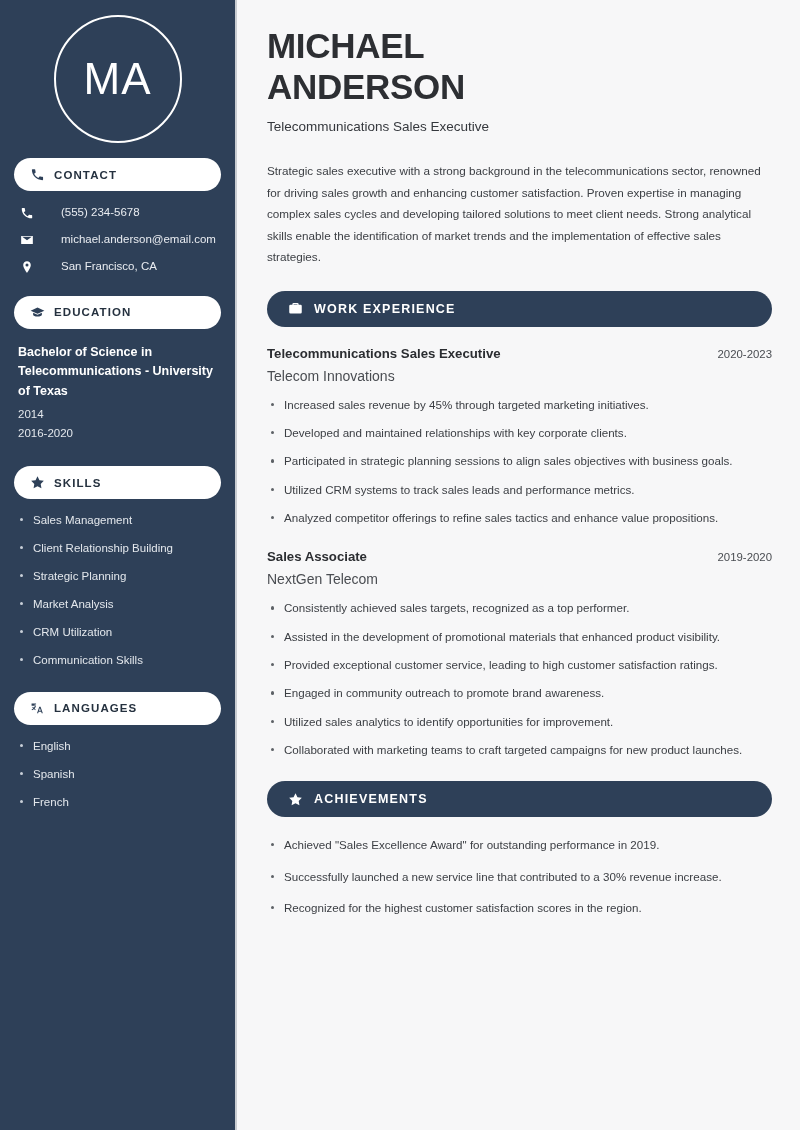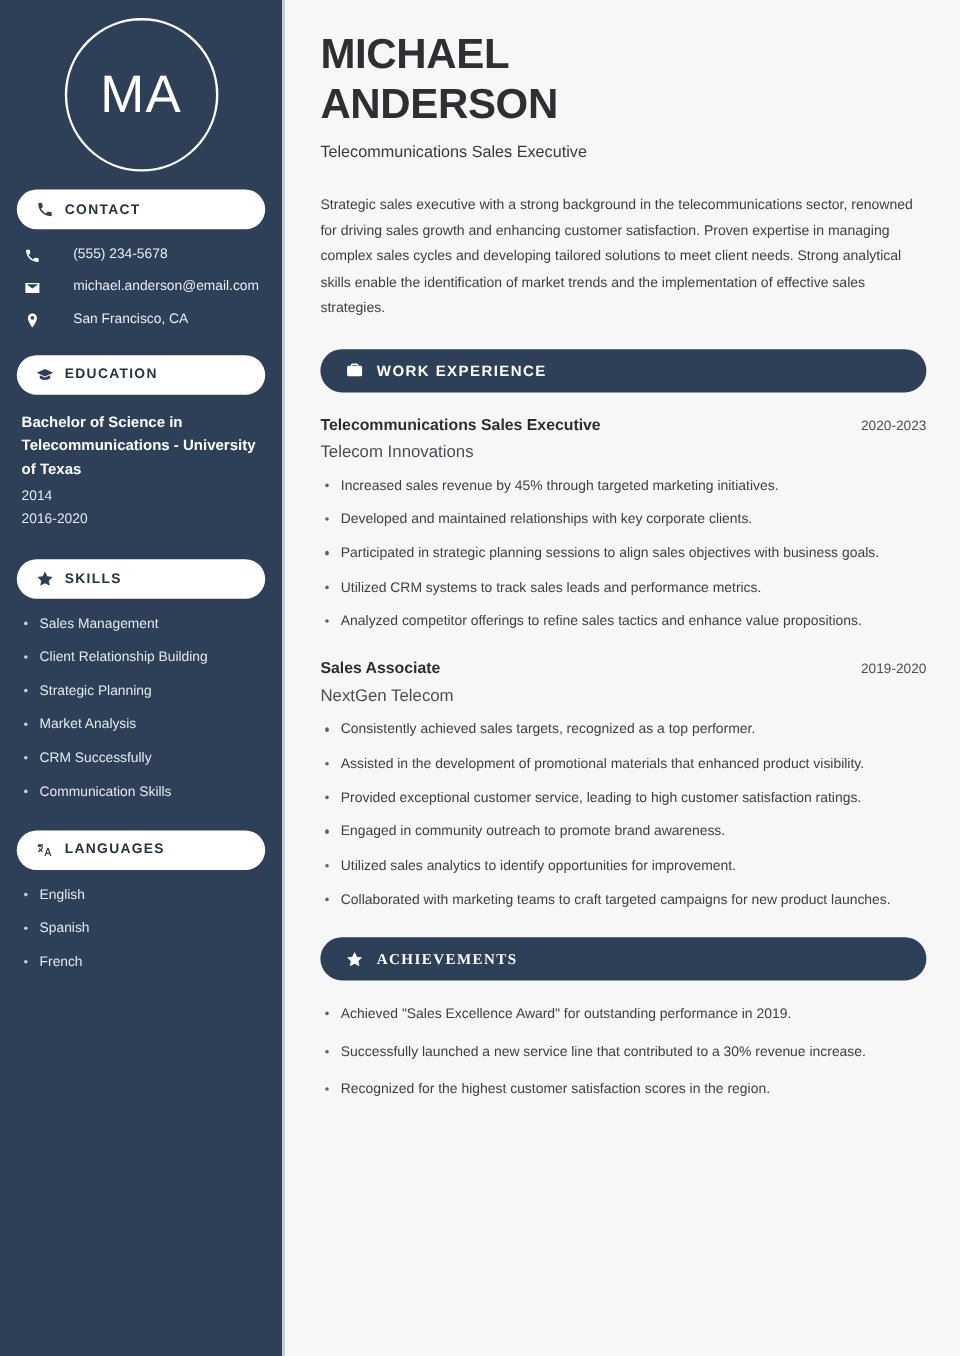--- a/index.html
+++ b/index.html
@@ -11,21 +11,21 @@
     background: #f7f7f8;
     font-family: "Liberation Sans", sans-serif;
     overflow: hidden;
   }
 
   .resume {
     position: relative;
     width: 800px;
     height: 1130px;
     display: flex;
-    background: #0ea5e9;
+    background: #fdba74;
   }
 
   
   .sidebar {
     width: 237px;
     min-width: 237px;
     background: #2e4058;
     padding: 0 14px 20px 14px;
     border-right: 2px solid #c9ccd1;
     color: #ffffff;
@@ -250,21 +250,21 @@
     content: "";
     position: absolute;
     left: 4px;
     top: 7px;
     width: 3.2px;
     height: 3.2px;
     background: #5d6166;
     border-radius: 50%;
   }
 
-  .ach-bar { margin-top: 16px; font-family: Liberation Serif, serif; }
+  .ach-bar { margin-top: 16px; }
   .ach-list { margin-top: 0; }
   .ach-list li { margin-bottom: 13px; }
 </style>
 </head>
 <body>
 
 <div class="resume">
 
   <aside class="sidebar">
 
@@ -332,21 +332,21 @@
           </svg>
       </span>
       <span class="pill-label">SKILLS</span>
     </div>
 
     <ul class="side-list">
       <li>Sales Management</li>
       <li>Client Relationship Building</li>
       <li>Strategic Planning</li>
       <li>Market Analysis</li>
-      <li>CRM Successfully</li>
+      <li>CRM Utilization</li>
       <li>Communication Skills</li>
     </ul>
 
     <div class="pill">
       <span class="pill-icon">
         <svg viewBox="0 0 24 24">
             <path d="M2.5 4h7.2v1.6H7.4v1.5h2.2c-.2 2-1 3.6-2.2 4.8l1.7 1.6-1 1.1-1.7-1.7c-.9.8-2 1.4-3.2 1.8l-.6-1.5c1-.3 1.9-.8 2.6-1.4L3.6 10.3l1-1.1 1.6 1.5c.8-.9 1.3-1.9 1.5-3.1H2.5V4zm12.3 5.2h2.1l3.6 10.4h-1.8l-.8-2.4h-4.1l-.8 2.4h-1.8l3.6-10.4zm1 1.9l-1.4 4.3h2.9l-1.5-4.3z"></path>
           </svg>
       </span>
       <span class="pill-label">LANGUAGES</span>

